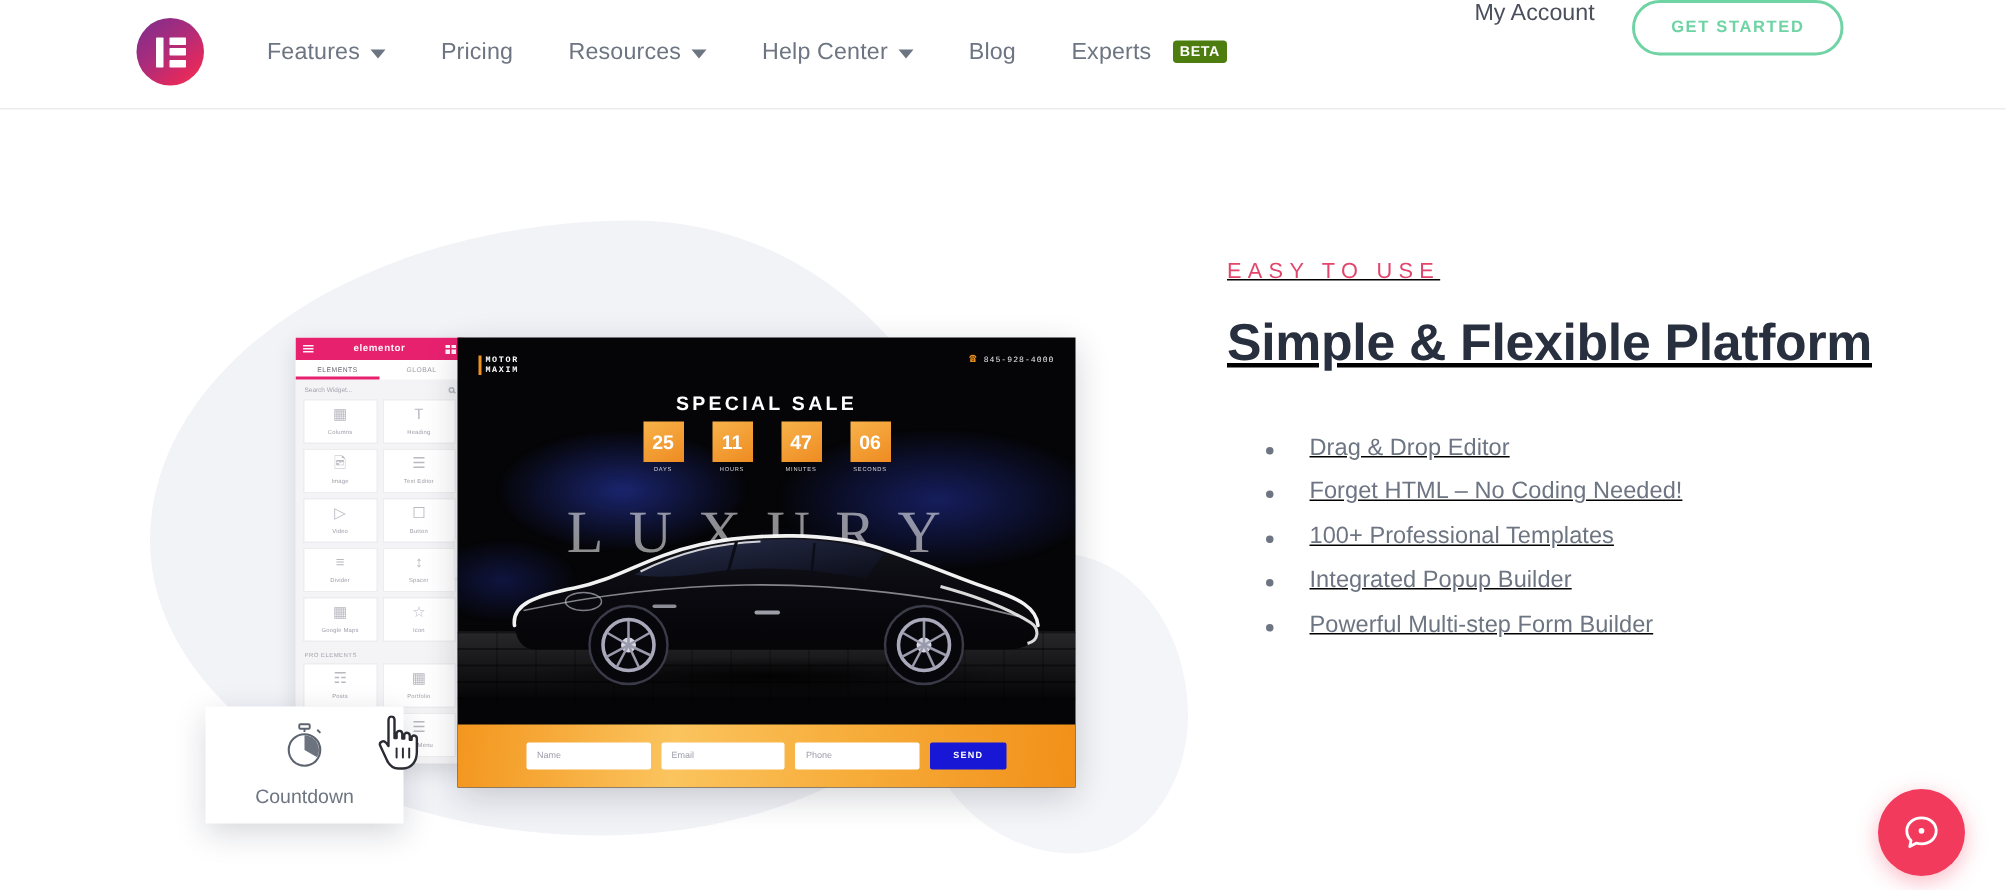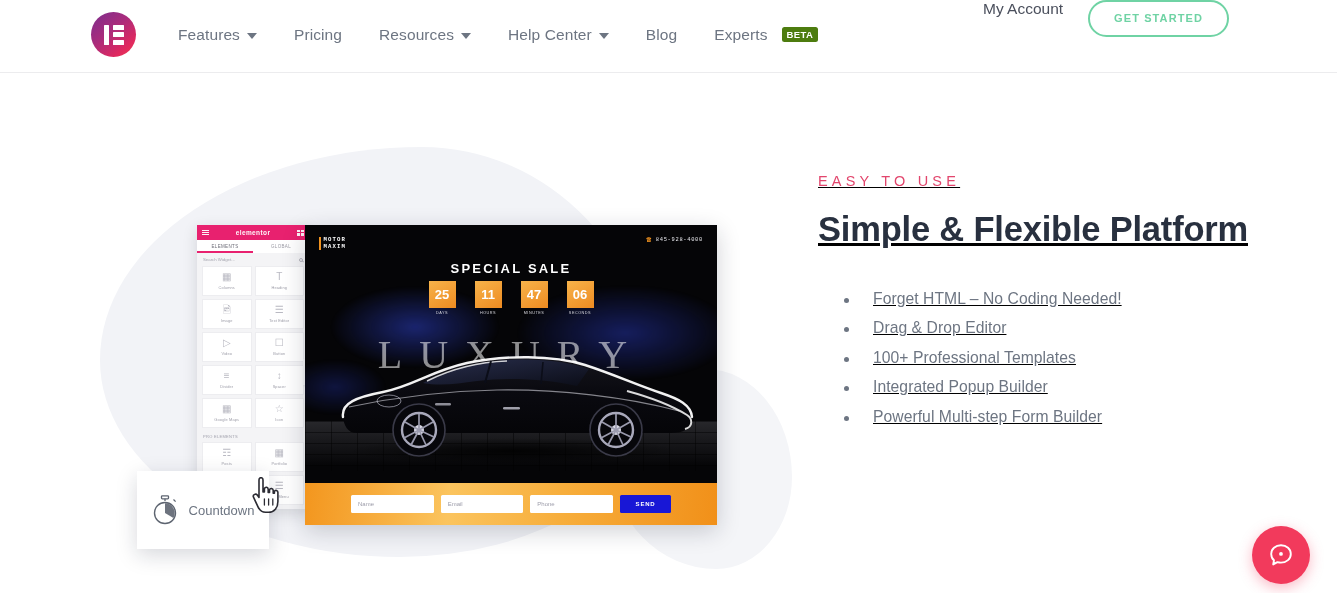--- a/index.html
+++ b/index.html
@@ -183,21 +183,21 @@
     width: 51px; height: 18px; background: #1817d6; color: #fff;
     font-size: 6px; font-weight: bold; letter-spacing: .8px;
     display: flex; align-items: center; justify-content: center; border-radius: 1.5px; cursor: pointer;
   }
 
   
   .drag-card {
     position: absolute; left: 137px; top: 402px;
     width: 132px; height: 78px; background: #fff;
     box-shadow: 0 6px 20px rgba(20,25,45,.17);
-    display: flex; flex-direction: row; align-items: center; justify-content: center; gap: 11px;
+    display: flex; flex-direction: column; align-items: center; justify-content: center; gap: 11px;
     z-index: 20;
   }
   .drag-card .cd-label { font-size: 13px; color: #6d7582; }
   .cursor-hand { position: absolute; left: 250px; top: 408px; z-index: 25; }
 
   
   .copy { position: absolute; left: 818px; top: 104px; width: 480px; text-decoration: underline; }
   .eyebrow { font-size: 14.5px; color: #e2466d; letter-spacing: 4.2px; font-weight: 500; }
   .headline { margin-top: 21px; font-size: 34.5px; line-height: 1.15; color: #28303f; font-weight: bold; letter-spacing: -.2px; }
   .feature-list { margin-top: 40px; list-style: none; }
@@ -478,22 +478,22 @@
       <line x1="14.4" y1="22" x2="14.4" y2="28"></line>
       <line x1="18.6" y1="22" x2="18.6" y2="28"></line>
       <line x1="22.8" y1="22" x2="22.8" y2="28"></line>
     </g>
   </svg>
 
   <div class="copy">
     <div class="eyebrow">EASY TO USE</div>
     <h1 class="headline">Simple &amp; Flexible Platform</h1>
     <ul class="feature-list">
+      <li>Drag &amp; Drop Editor</li>
       <li>Forget HTML – No Coding Needed!</li>
-      <li>Drag &amp; Drop Editor</li>
       <li>100+ Professional Templates</li>
       <li>Integrated Popup Builder</li>
       <li>Powerful Multi-step Form Builder</li>
     </ul>
   </div>
 </div>
 
 <div class="beacon">
   <svg width="26" height="26" viewBox="0 0 26 26">
     <path d="M13 3.2 C18.6 3.2 22.8 7 22.8 11.9 C22.8 16.8 18.6 20.6 13 20.6 C11.7 20.6 10.5 20.4 9.4 20.1 L5.2 22.4 L6 18.3 C4.2 16.7 3.2 14.4 3.2 11.9 C3.2 7 7.4 3.2 13 3.2 Z" fill="none" stroke="#ffffff" stroke-width="1.9" stroke-linejoin="round"></path>

